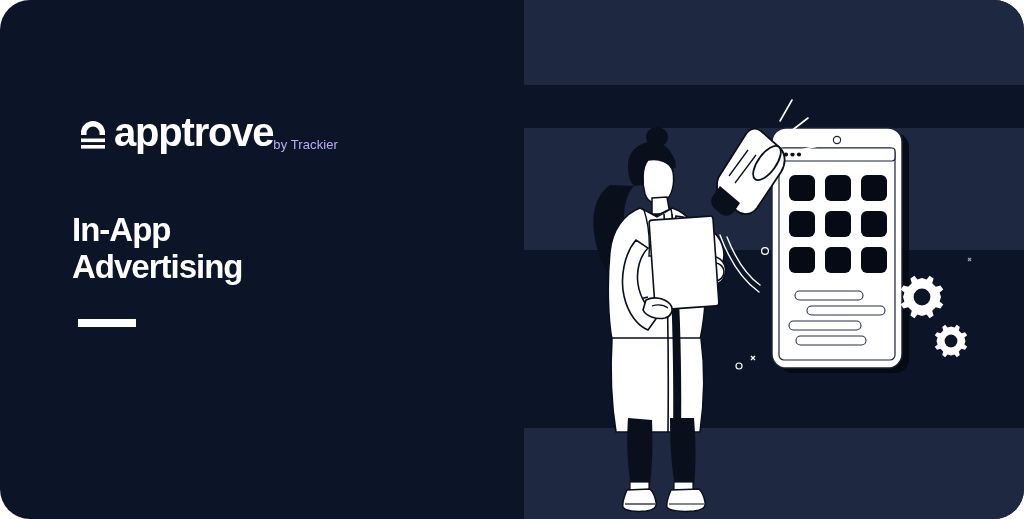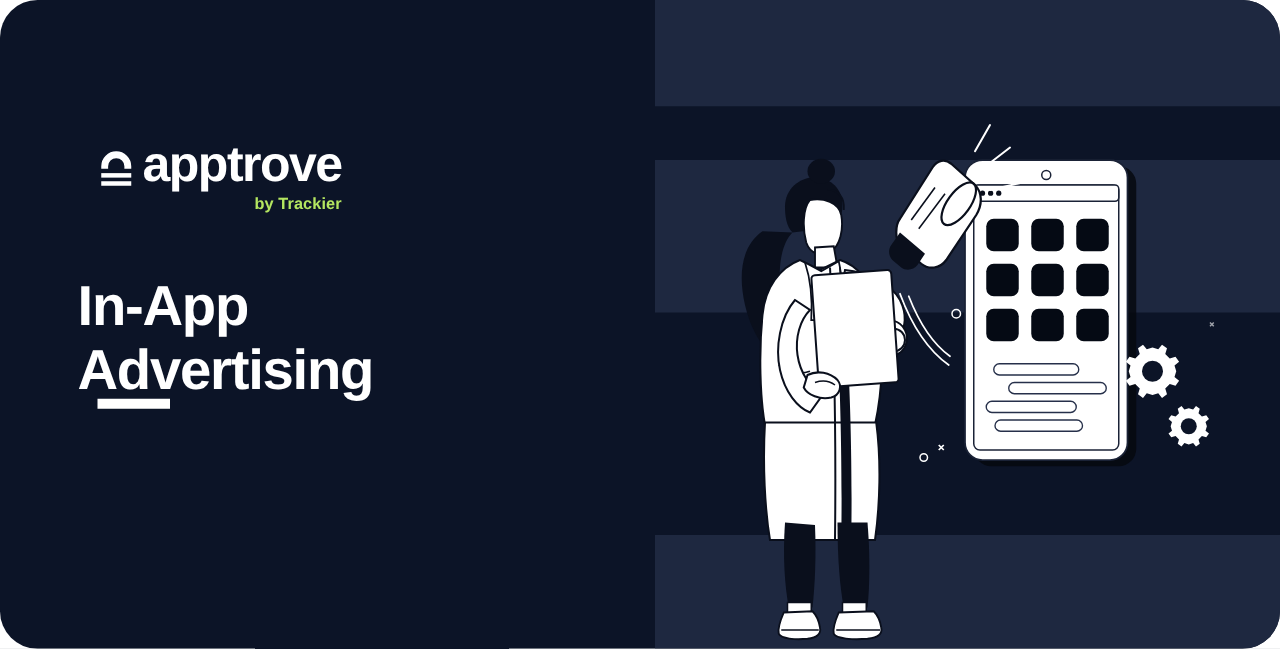--- a/index.html
+++ b/index.html
@@ -24,36 +24,36 @@
   .band-2{top:128px;height:122px;}
   .band-3{top:428px;height:91px;}
 
   
   .left-col{
     position:absolute;left:0;top:0;width:524px;height:519px;
     padding:0;
   }
   .logo{
     position:absolute;left:78px;top:112px;
-    display:flex;flex-direction:column;align-items:flex-end;
+    display:flex;flex-direction:row;align-items:flex-end;
   }
   .logo-row{display:flex;align-items:center;gap:6px;}
   .logo-mark{width:30px;height:34px;display:block;}
   .logo-word{
     color:#ffffff;
     font-size:40px;font-weight:700;letter-spacing:-1.2px;
     line-height:1;
   }
   .logo-sub{
-    color:#bef264;font-size:13px;font-weight:700;
+    color:#c4b5fd;font-size:13px;font-weight:400;
     letter-spacing:.1px;margin-top:3px;opacity:.95;
   }
   .headline{
-    position:absolute;left:62px;top:190px;width:420px;
-    color:#ffffff;font-size:45px;font-weight:700;
+    position:absolute;left:72px;top:190px;width:420px;
+    color:#ffffff;font-size:33px;font-weight:700;
     line-height:1.12;letter-spacing:-1px;
     white-space:pre-line;
   }
   .rule{
     position:absolute;left:78px;top:319px;
     width:58px;height:8px;background:#ffffff;
   }
   .subhead{
     position:absolute;left:78px;top:352px;width:400px;
     color:#eef1f6;font-size:19px;font-weight:400;

